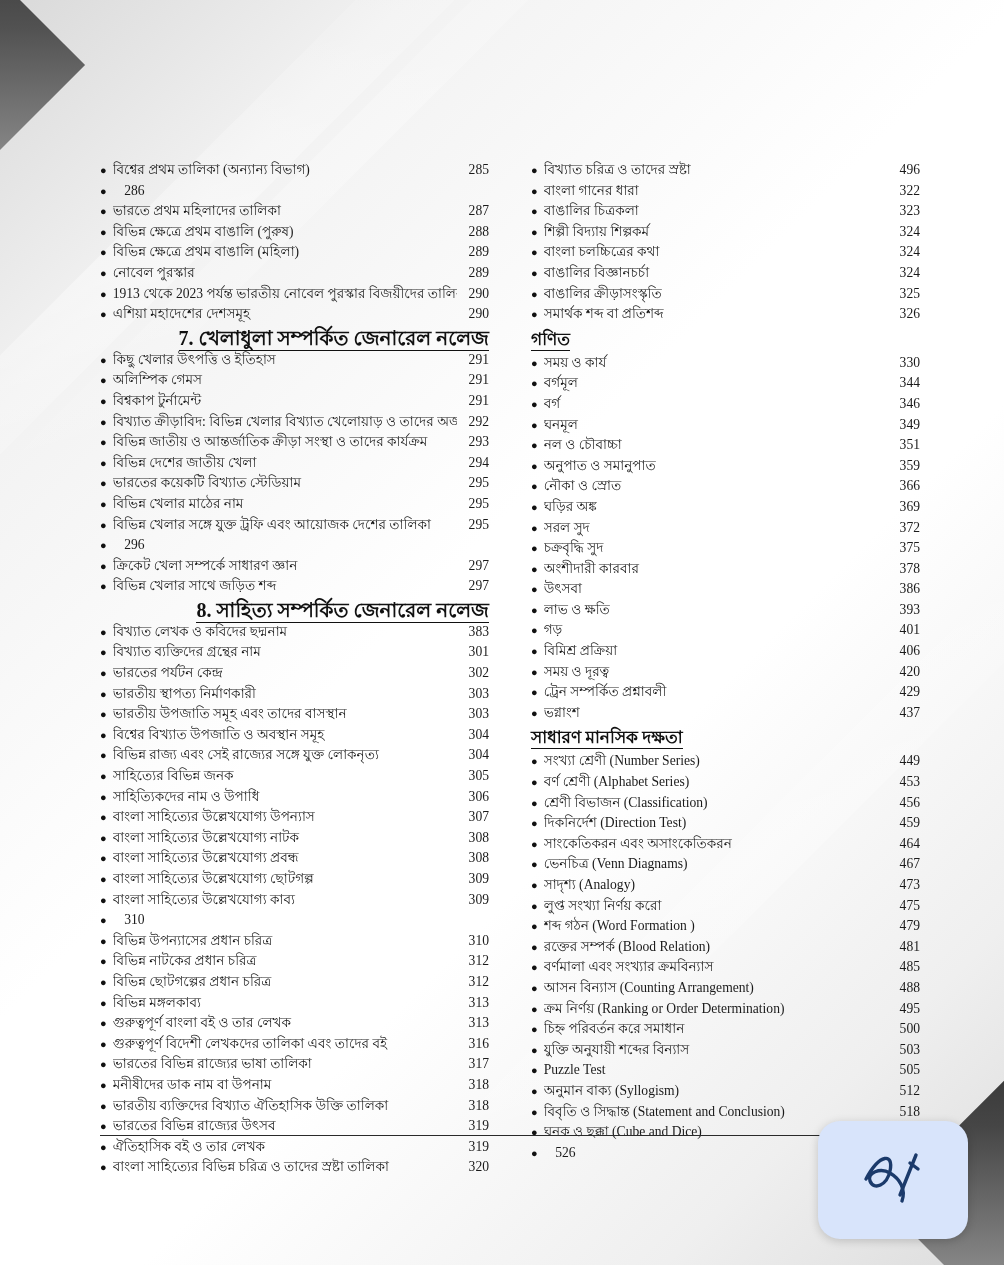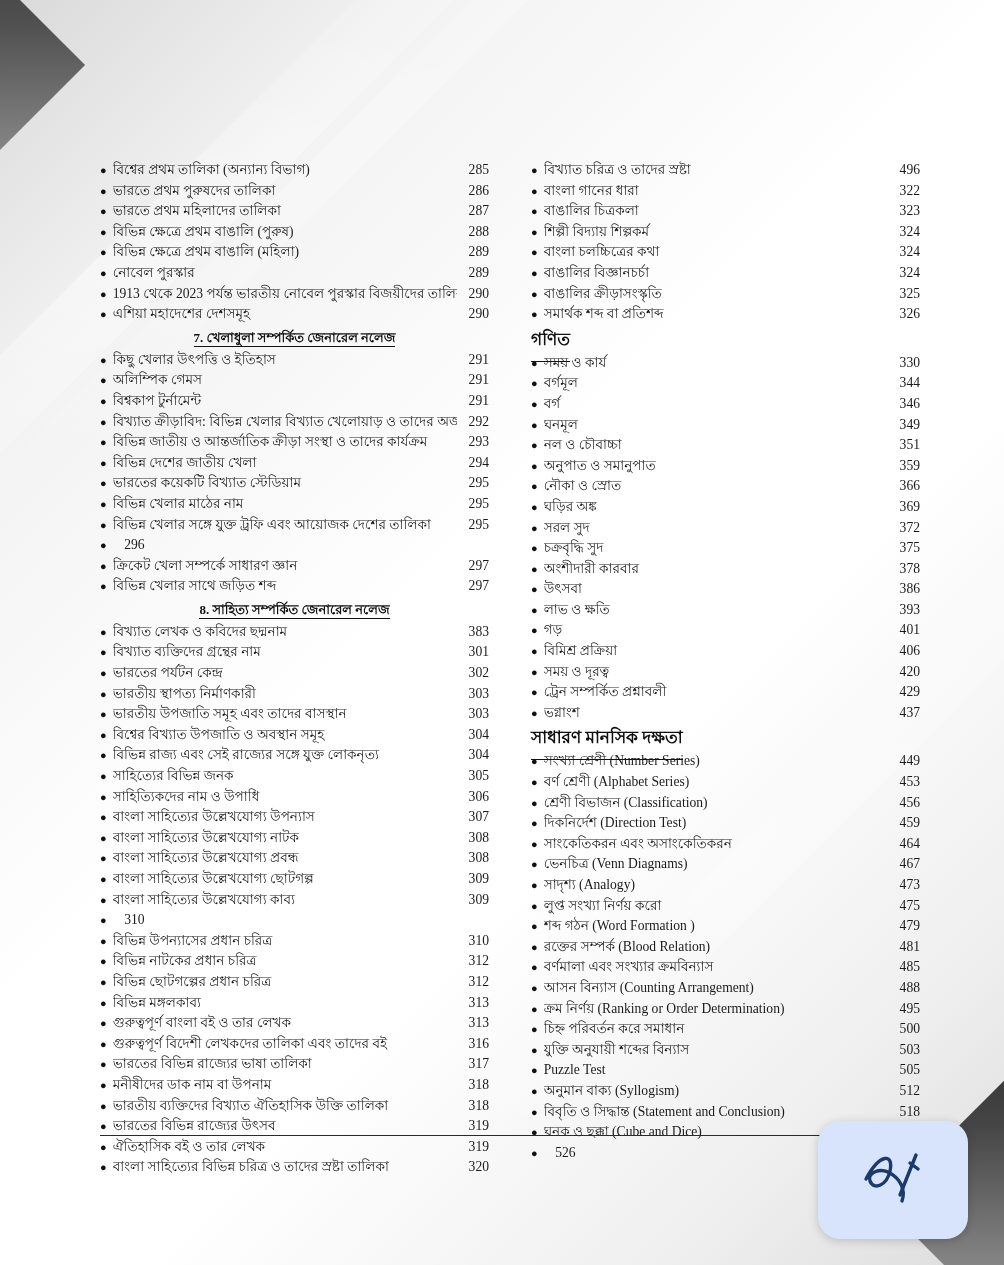--- a/index.html
+++ b/index.html
@@ -83,41 +83,41 @@
   }
   .entry .pg {
     flex: 0 0 auto;
     margin-left: 6px;
     text-align: right;
     min-width: 26px;
     font-family: "Liberation Serif", serif;
   }
 
   .section-head {
-    text-align: center;
-    font-size: 13px;
+    text-align: right;
+    font-size: 20px;
     font-weight: bold;
     color: #111;
     margin: 3px 0 2px 0;
     line-height: 20px;
   }
   .section-head span {
     border-bottom: 1.4px solid #111;
     padding-bottom: 1px;
   }
   .section-head-left {
     font-size: 17px;
     font-weight: bold;
     color: #111;
     margin: 4px 0 2px 0;
     line-height: 22px;
   }
   .section-head-left span {
     border-bottom: 1.6px solid #111;
-    padding-bottom: 12px;
+    padding-bottom: 1px;
   }
 
   .rule {
     position: absolute;
     left: 100px;
     top: 1135px;
     width: 820px;
     height: 0;
     border-top: 1.6px solid #2a2a2a;
   }
@@ -155,21 +155,20 @@
   <div id="content">
     <div class="cols">
       <div class="col" id="col-left">
           <div class="entry">
             <span class="bullet">●</span>
             <span class="txt">বিশ্বের প্রথম তালিকা (অন্যান্য বিভাগ)</span>
             <span class="pg">285</span>
           </div>
           <div class="entry">
             <span class="bullet">●</span>
-            <span class="txt">ভারতে প্রথম পুরুষদের তালিকা</span>
             <span class="pg">286</span>
           </div>
           <div class="entry">
             <span class="bullet">●</span>
             <span class="txt">ভারতে প্রথম মহিলাদের তালিকা</span>
             <span class="pg">287</span>
           </div>
           <div class="entry">
             <span class="bullet">●</span>
             <span class="txt">বিভিন্ন ক্ষেত্রে প্রথম বাঙালি (পুরুষ)</span>

